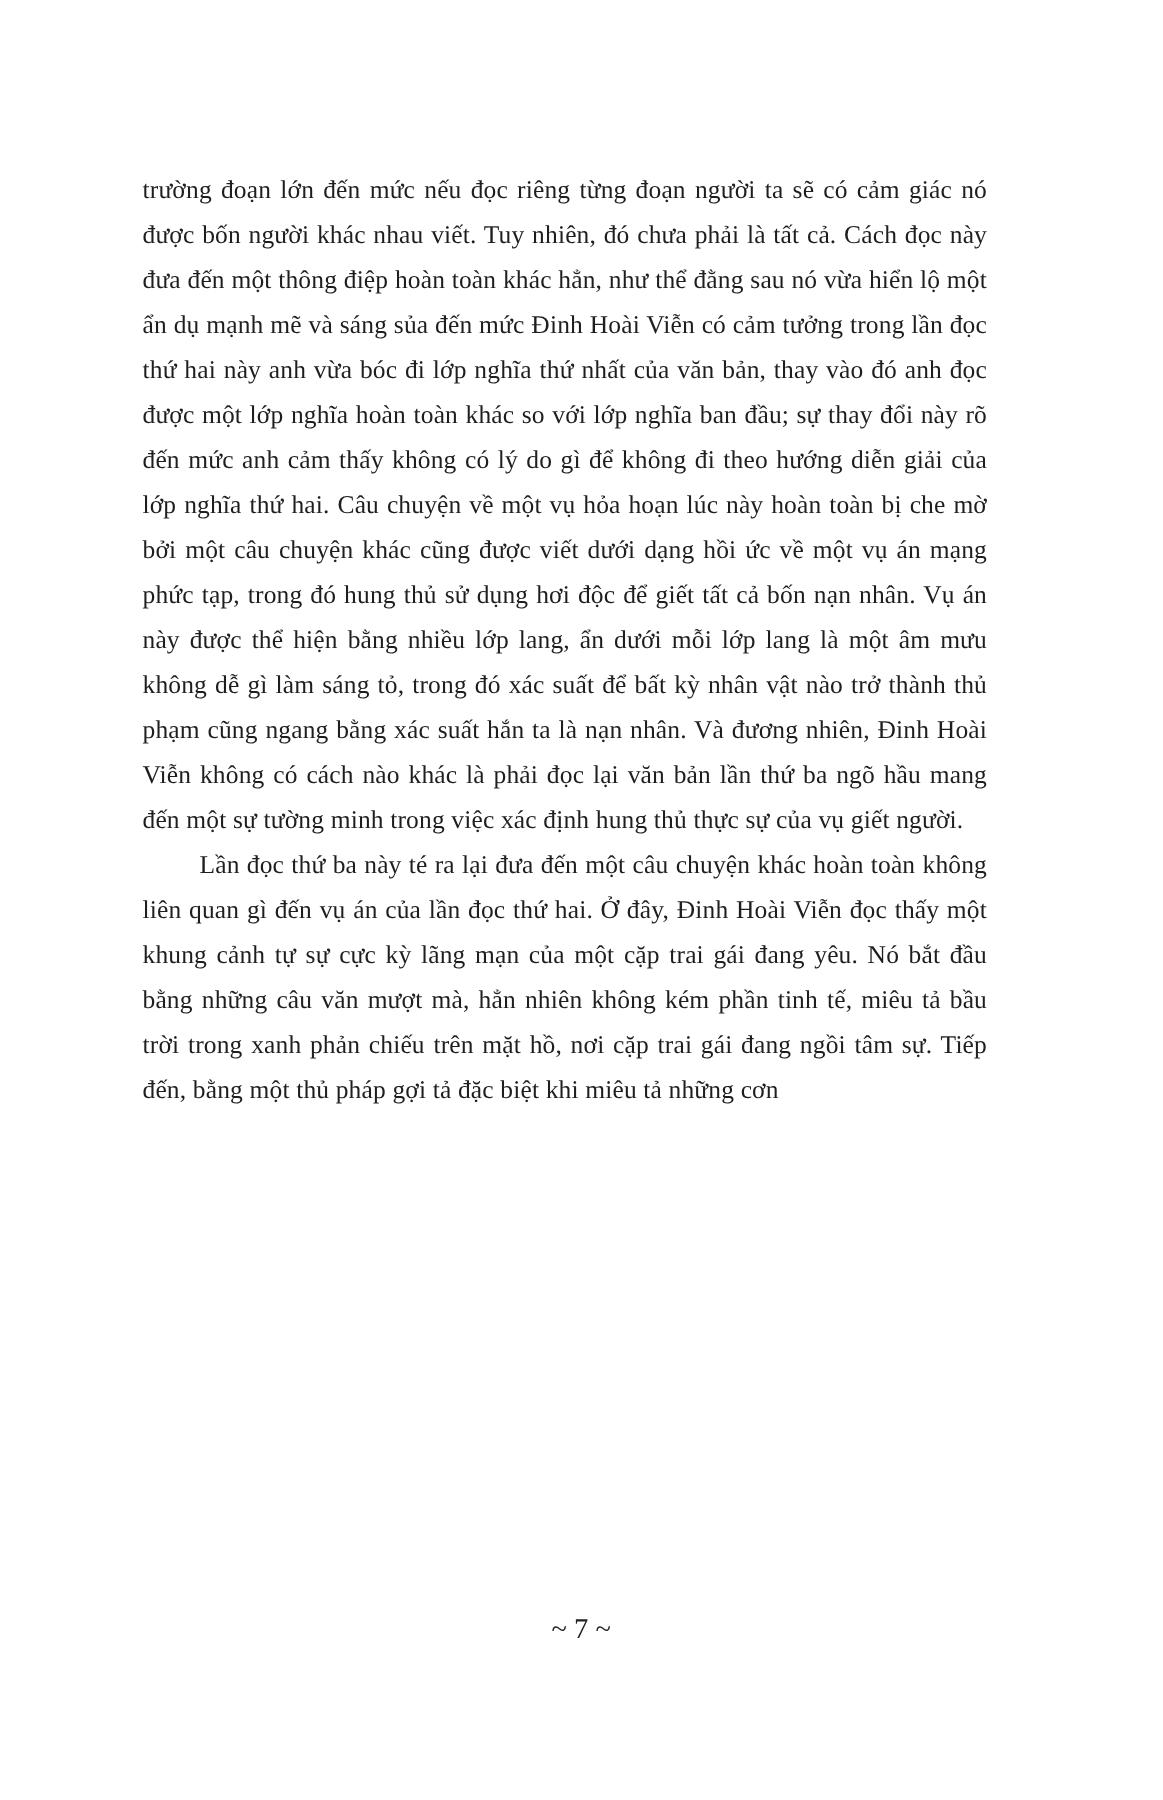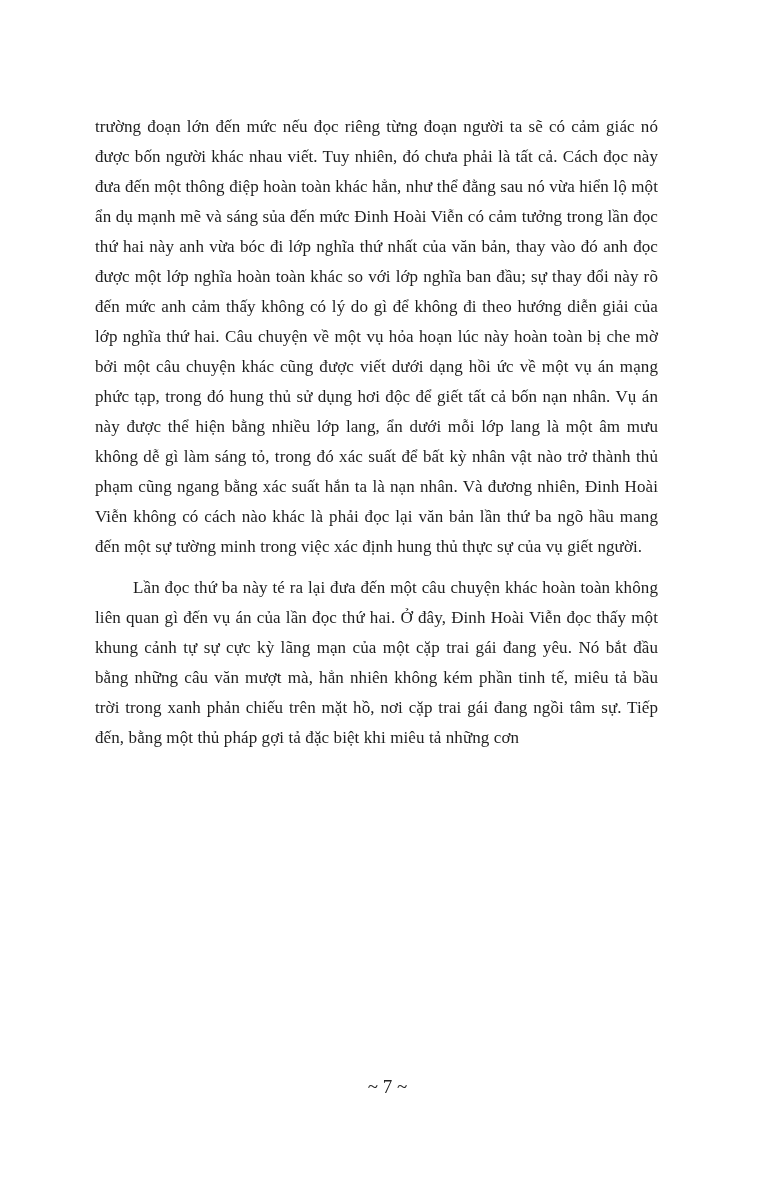--- a/index.html
+++ b/index.html
@@ -27,21 +27,21 @@
     line-height: 30px;
     text-align: justify;
     text-justify: inter-word;
     letter-spacing: 0.1px;
   }
   .para {
     margin: 0;
     padding: 0;
   }
   .para + .para {
-    margin-top: 11px;
+    margin-top: 0;
   }
   .para.indented {
     text-indent: 38px;
   }
   .page-number {
     position: absolute;
     left: 0;
     width: 775px;
     top: 1076px;
     text-align: center;

